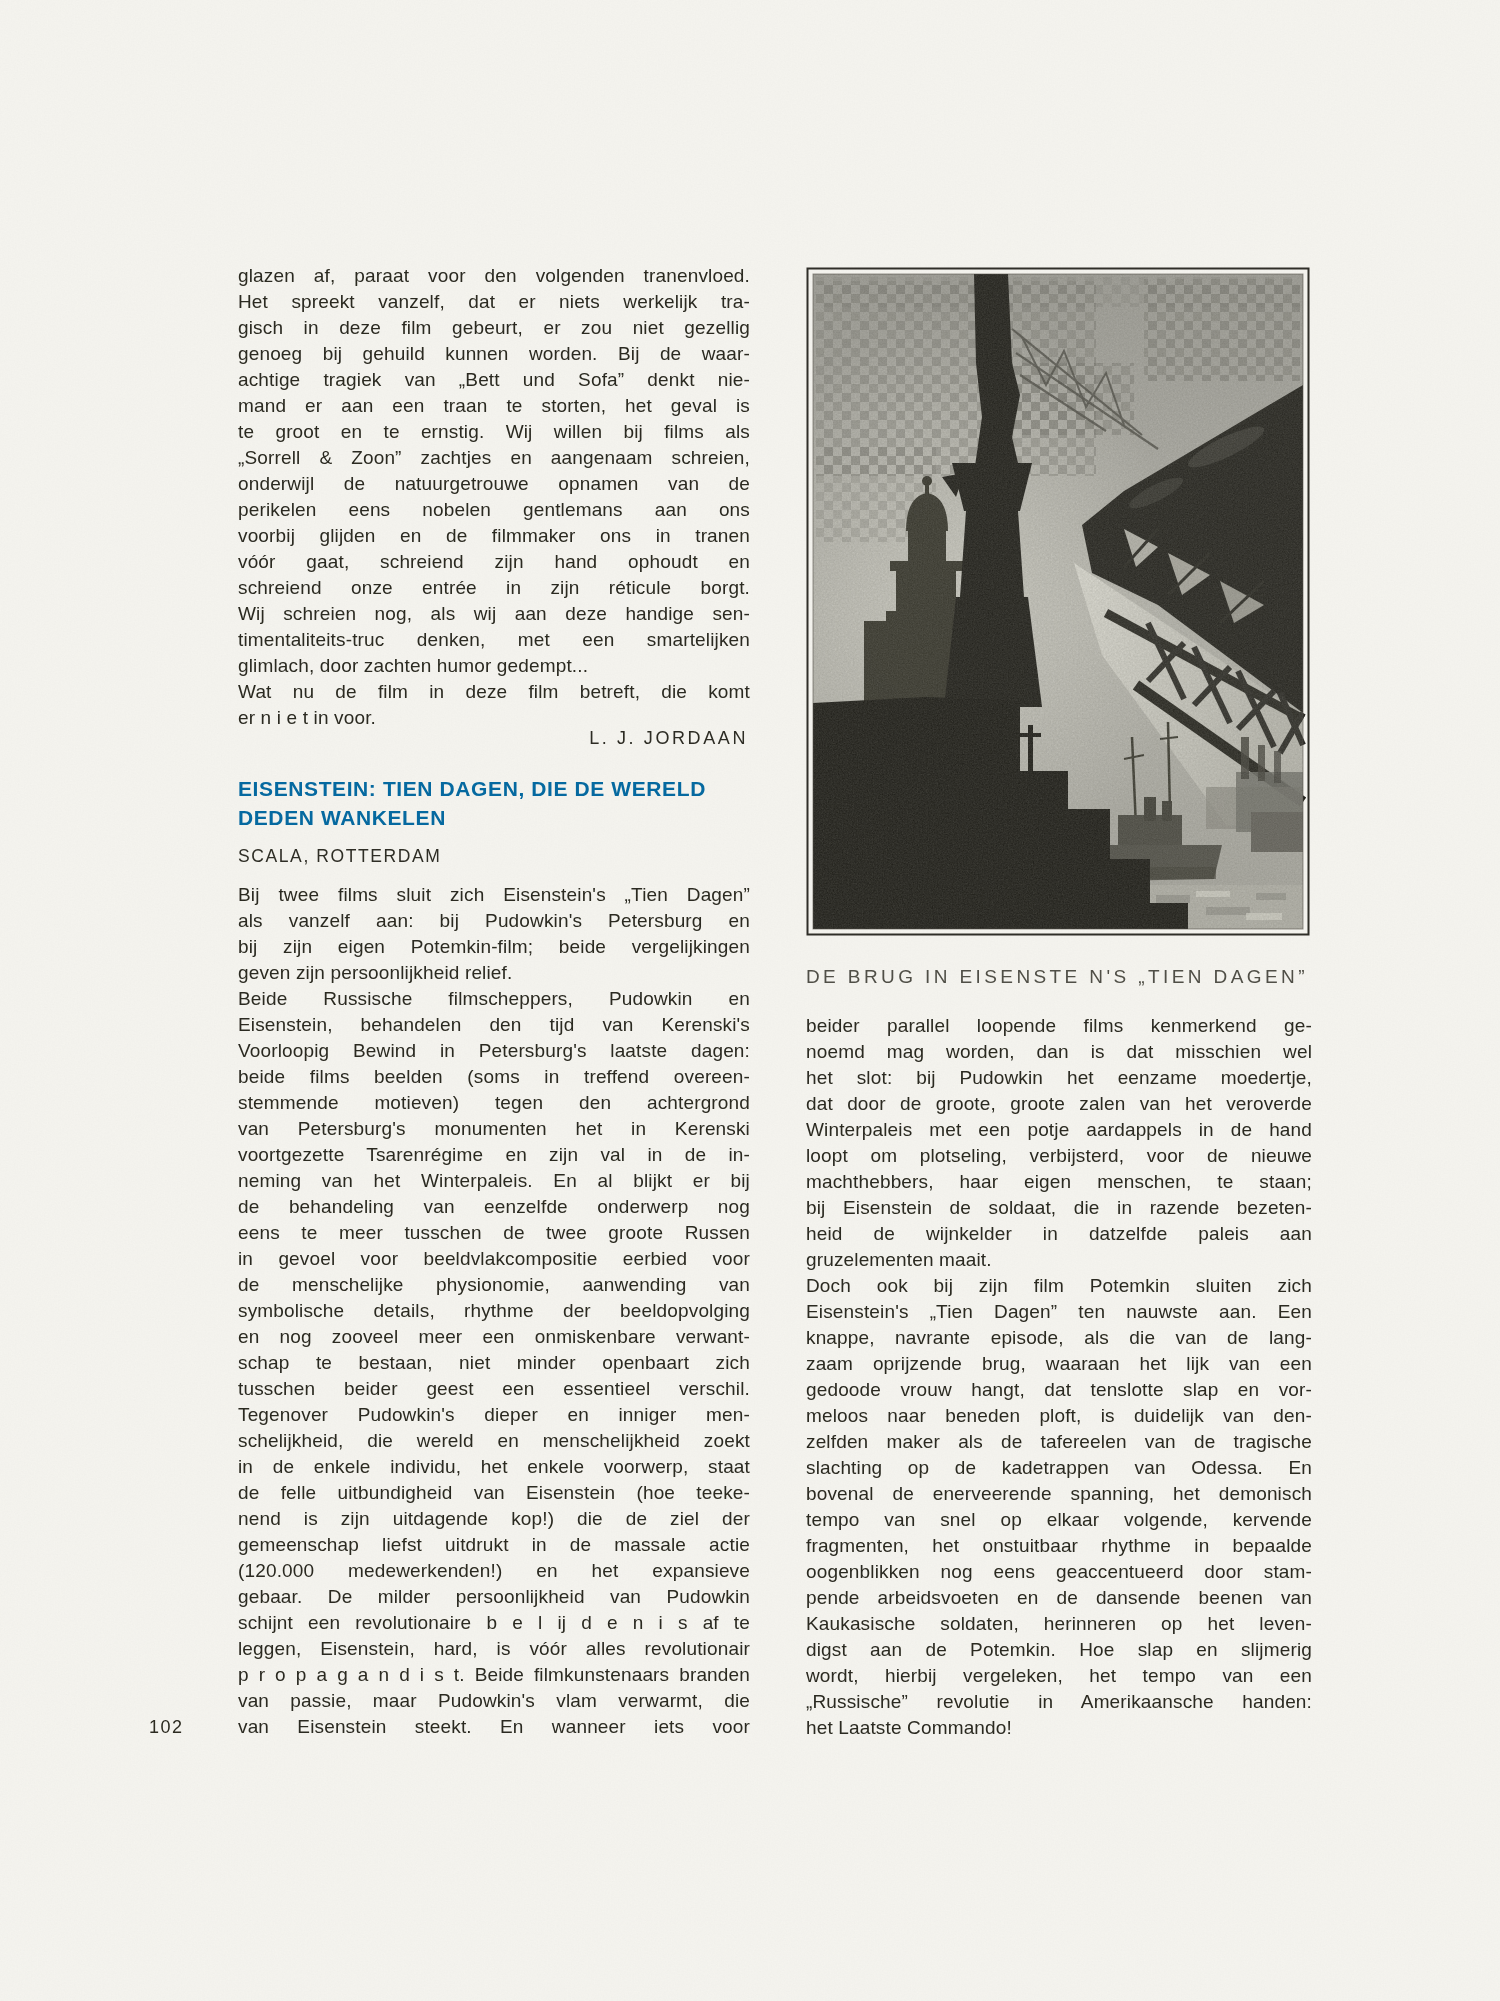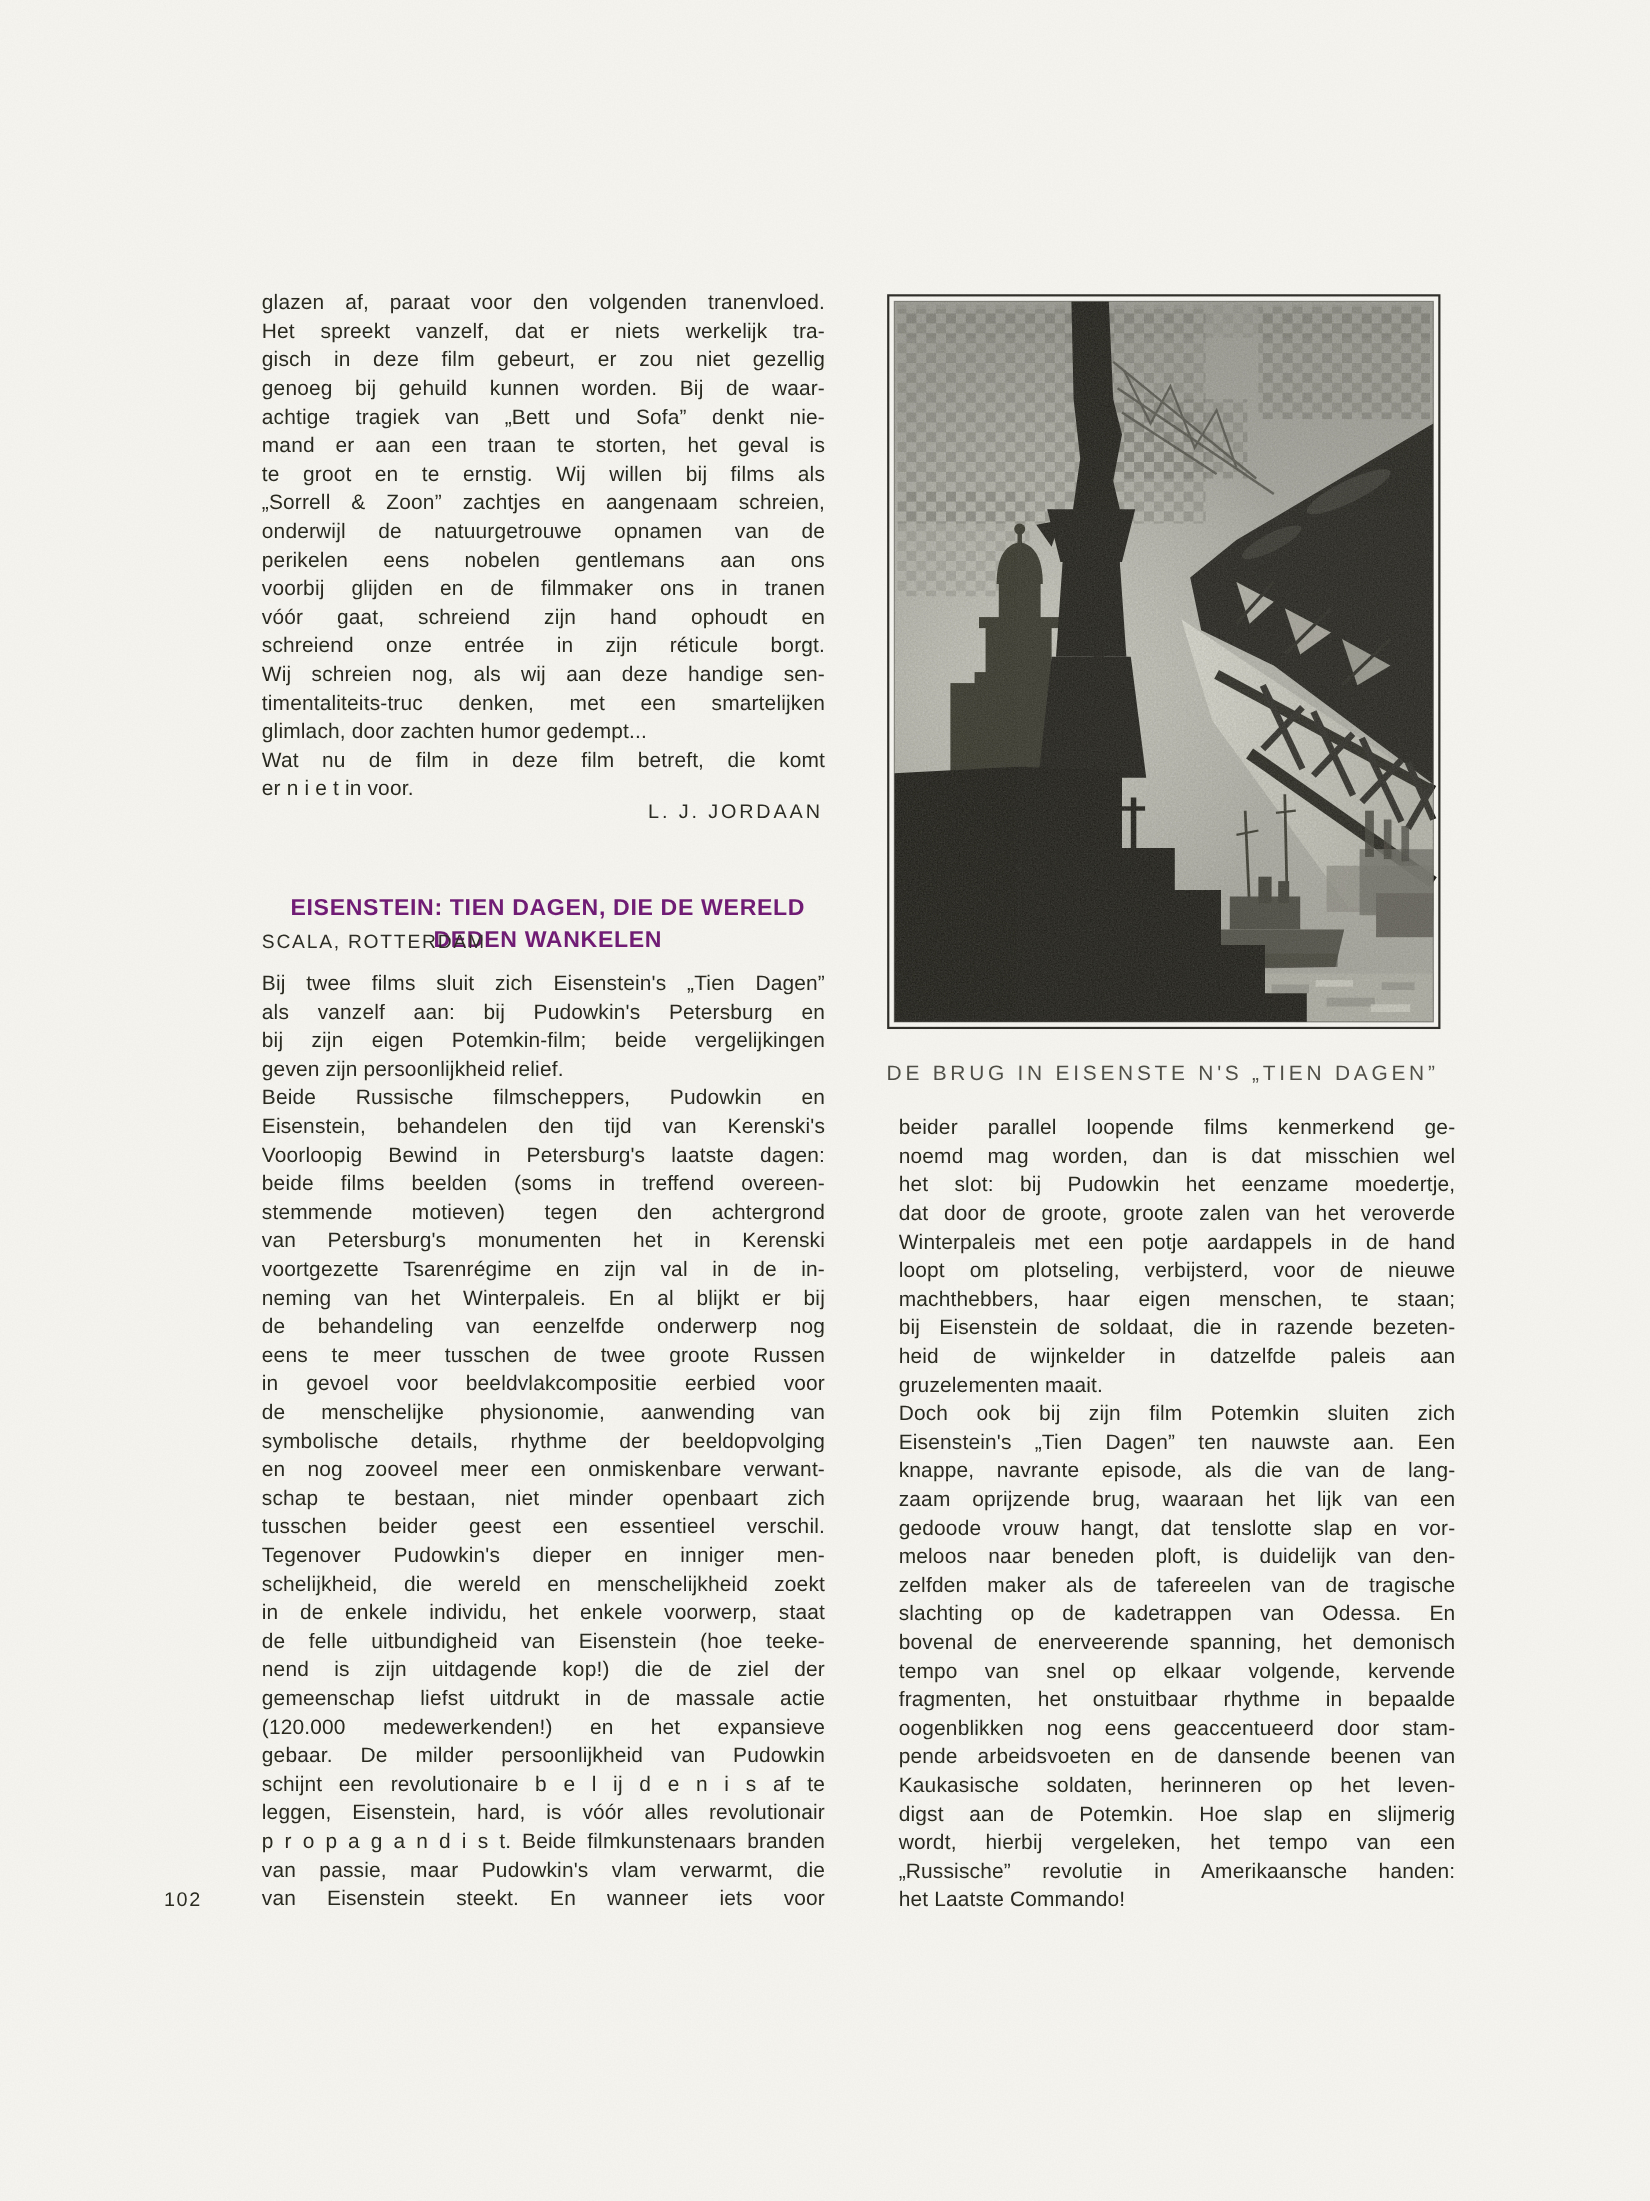--- a/index.html
+++ b/index.html
@@ -6,35 +6,35 @@
   .page {
     position:relative; width:1500px; height:2001px;
     background:#f6f5f0;
     font-family:"Liberation Sans", sans-serif;
     color:#29281f;
     overflow:hidden;
   }
   .col { position:absolute; font-size:19px; line-height:26px; letter-spacing:0.15px; }
   #col-left  { left:238px; top:263px;  width:512px; }
   #col-left2 { left:238px; top:882px;  width:512px; }
-  #col-right { left:806px; top:1013px; width:506px;margin-left:11px; }
+  #col-right { left:806px; top:1013px; width:506px; }
   .tline {
     height:26px; white-space:nowrap;
     text-align:justify; text-align-last:justify;
   }
   .tline-end { text-align-last:left; }
   #byline {
     position:absolute; left:238px; top:728px; width:510px;
     font-size:18px; letter-spacing:2.6px; text-align:right;
     color:#2b2a22; white-space:nowrap;
   }
   #heading {
-    position:absolute; left:238px; top:811px; width:520px;
+    position:absolute; left:238px; top:774px; width:520px;
     font-weight:bold; font-size:21px; line-height:29px;
-    letter-spacing:0.6px; color:#701a75; white-space:nowrap;text-align:center;
+    letter-spacing:0.6px; color:#0369a1; white-space:nowrap;
   }
   #venue {
     position:absolute; left:238px; top:846px; width:512px;
     font-size:17.5px; letter-spacing:1.6px; color:#2d2c24; white-space:nowrap;
   }
   #page-number {
     position:absolute; left:149px; top:1714px;
     font-size:18px; line-height:26px; letter-spacing:1.5px; color:#2a291f;
   }
   #photo {

